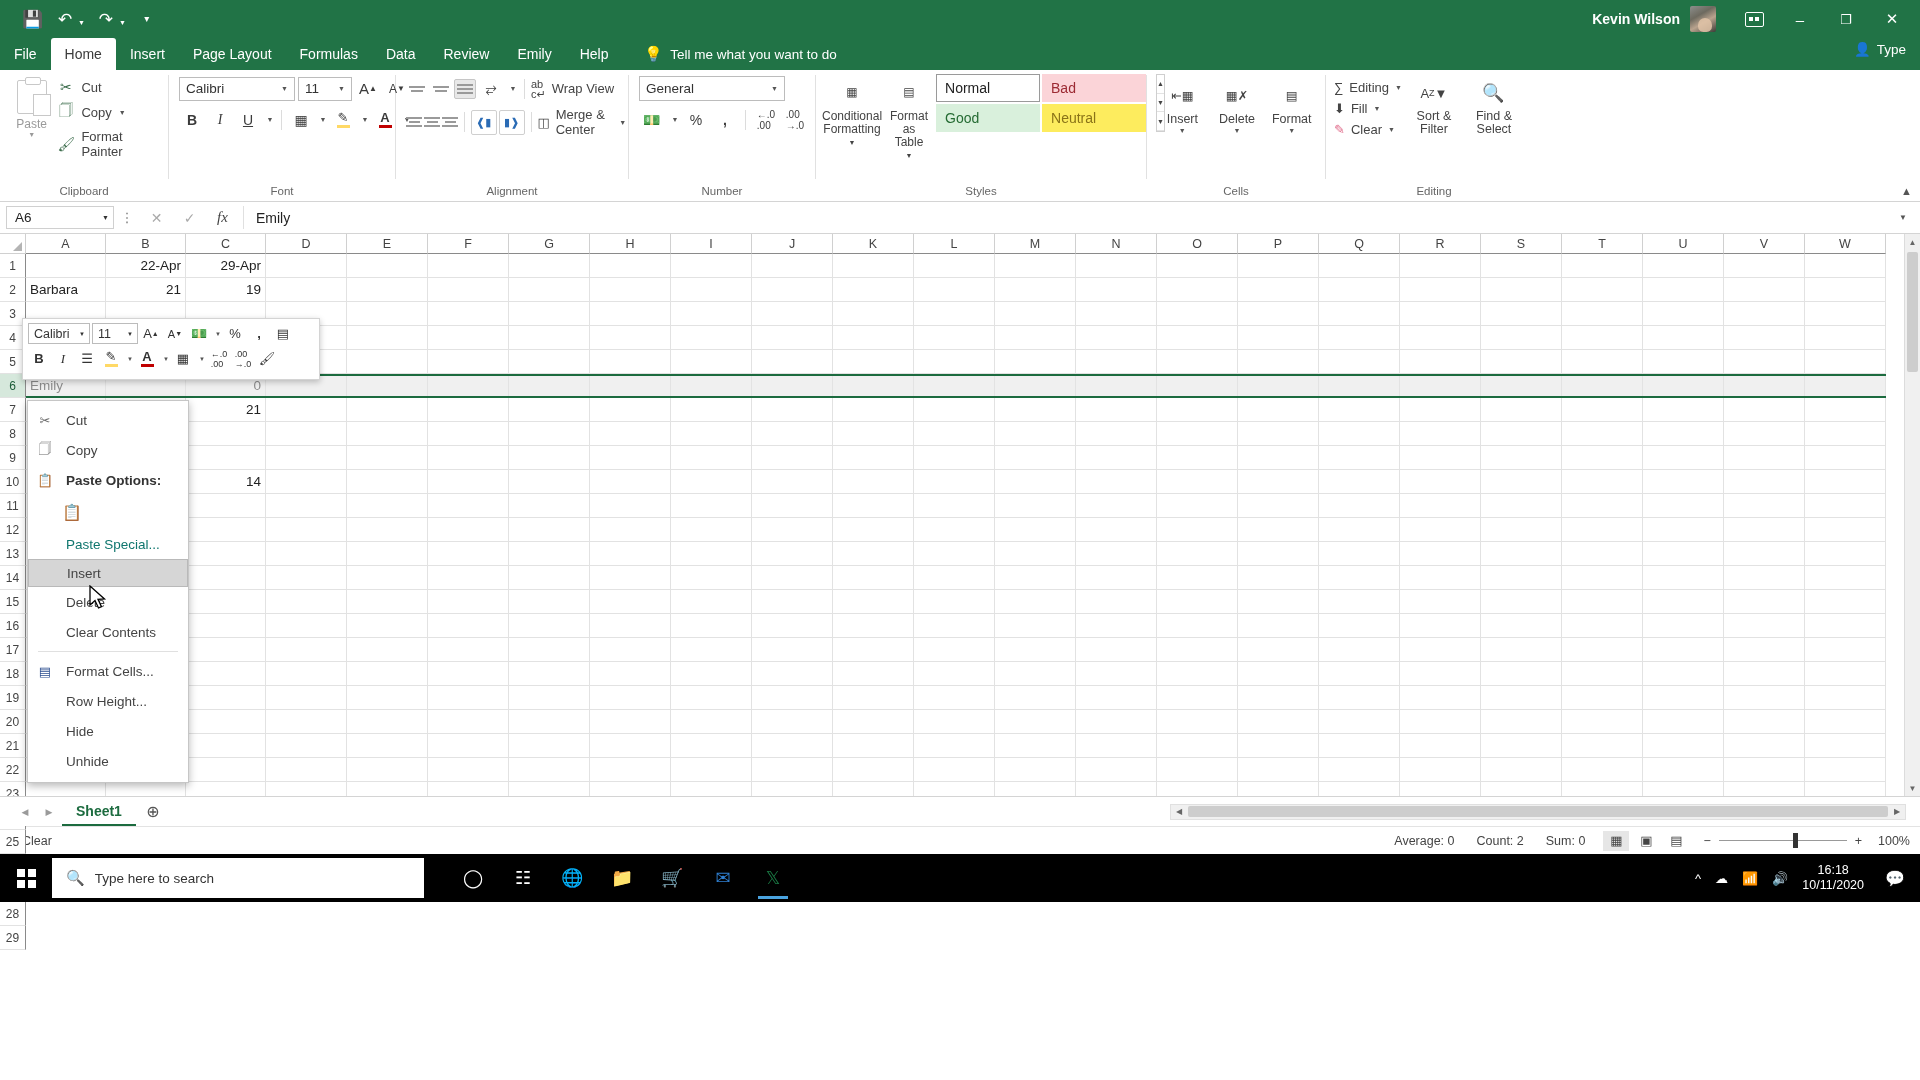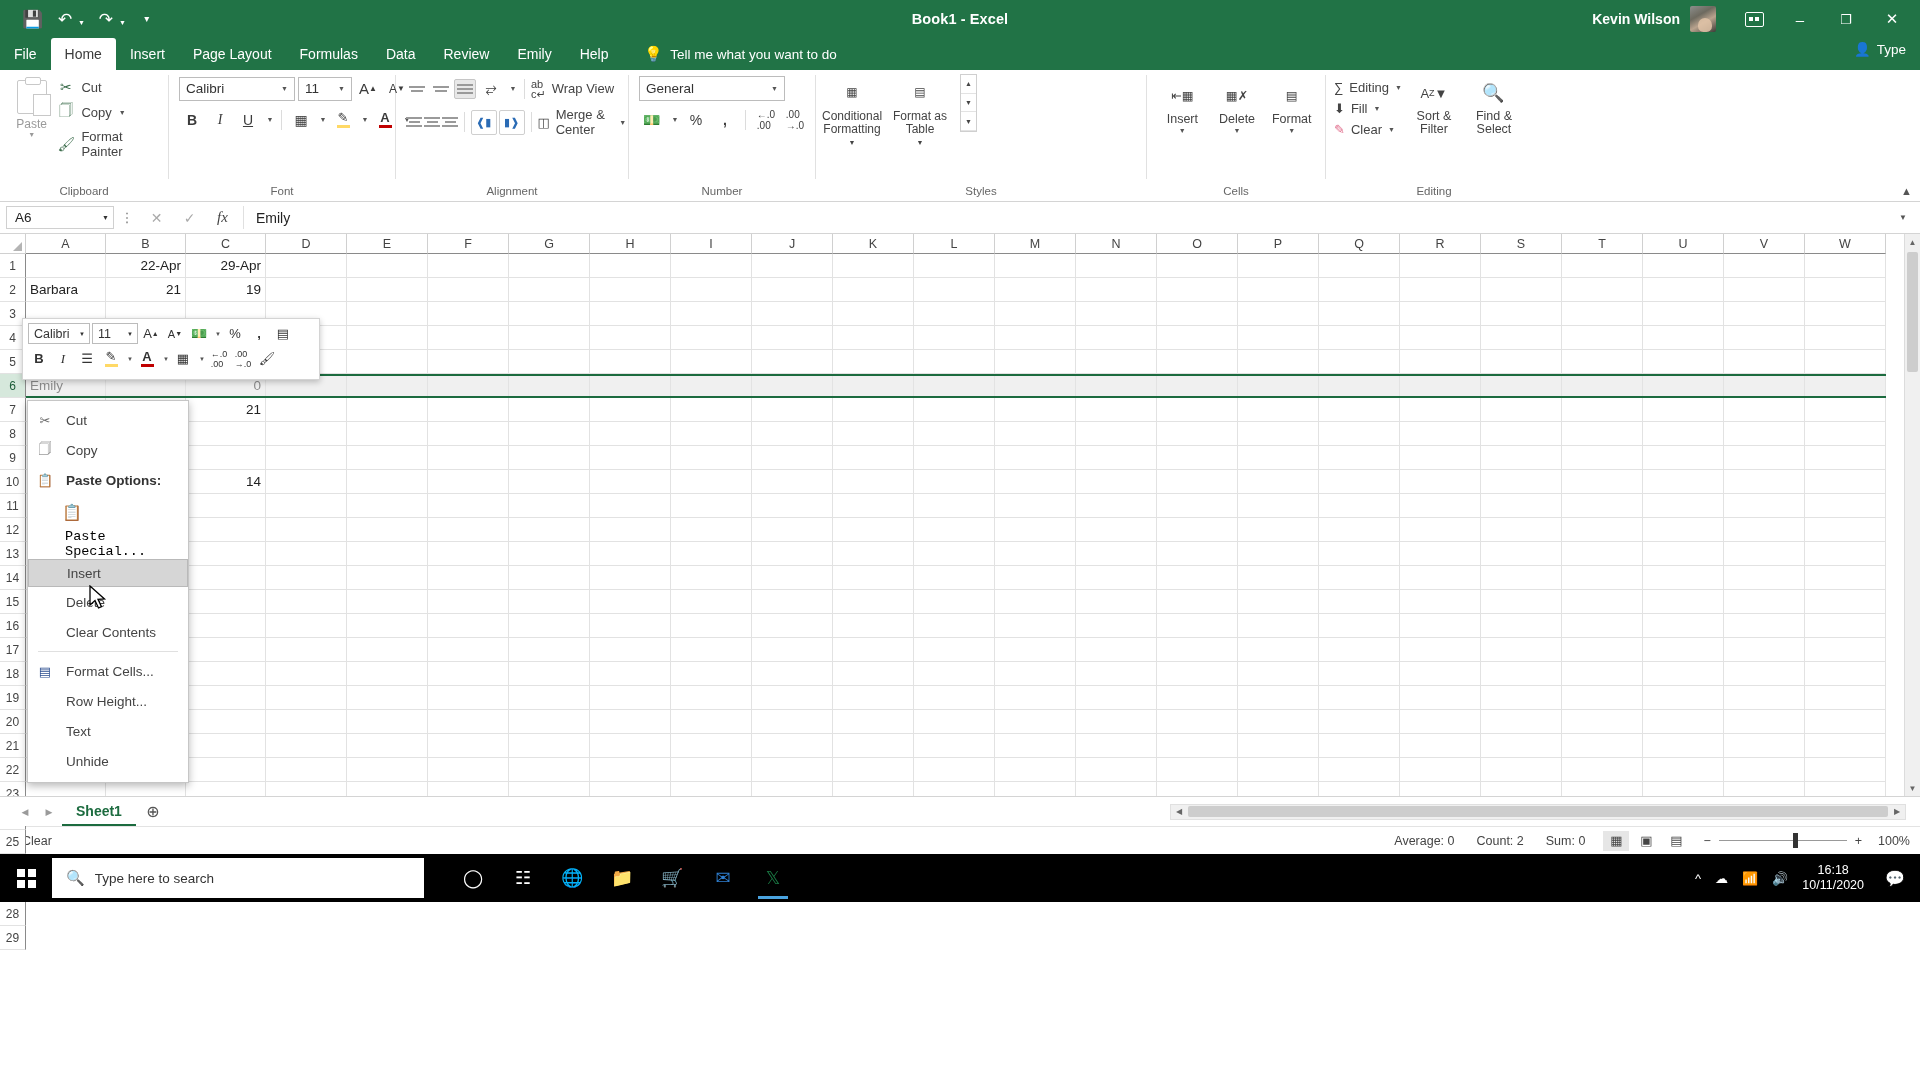--- a/index.html
+++ b/index.html
@@ -315,21 +315,21 @@
   .ctxmenu {
     position: absolute; left: 27px; top: 400px; width: 162px;
     background: #fff; border: 1px solid #c6c6c6; box-shadow: 0 3px 8px rgba(0,0,0,.28);
     z-index: 50; padding: 4px 0 6px 0;
   }
   .ctx-item {
     height: 30px; display: flex; align-items: center; font-size: 13.5px; color: #444;
     padding-left: 8px; gap: 12px;
   }
   .ctx-item .cico { width: 18px; text-align: center; font-size: 13px; color: #6b6b6b; }
-  .ctx-item.disabled { color: #000000; font-family: Liberation Mono, monospace; }
+  .ctx-item.disabled { color: #0f766e; }
   .ctx-item.disabled .cico { color: #c9c9c9; }
   .ctx-item.bold { font-weight: bold; color: #333; }
   .ctx-item.hl { background: #d6d6d6; border: 1px solid #b9b9b9; height: 28px; }
   .ctx-paste-row { height: 34px; display:flex; align-items:center; padding-left: 34px; }
   .ctx-paste-ico { font-size: 16px; color: #c3c3c3; }
   .ctx-sep { height:1px; background:#e0e0e0; margin: 4px 10px; }
   .cursor-arrow {
     position: absolute; left: 88px; top: 585px; z-index: 60; pointer-events:none;
   }
 </style>
@@ -338,21 +338,20 @@
 
 <div class="titlebar">
   <div class="qat">
     <div class="qat-btn">💾</div>
     <div class="qat-btn">↶</div>
     <div class="qat-caret">▼</div>
     <div class="qat-btn">↷</div>
     <div class="qat-caret">▼</div>
     <div class="qat-btn" style="font-size:10px">▾</div>
   </div>
-  <div class="title-center">Book1  -  Excel</div>
   <div class="title-right">
     <div class="user-name">Kevin Wilson</div>
     <div class="avatar"></div>
     <div class="win-btn">
       <span class="icon-ribbondisplay">
           <i></i>
           <i></i>
         </span>
     </div>
     <div class="win-btn">–</div>
@@ -543,20 +542,26 @@
     <div class="grp-body styles-body">
       <div class="style-big">
         <div class="bigico">▦</div>
         <div>Conditional Formatting</div>
         <div style="font-size:7px">▼</div>
       </div>
       <div class="style-big">
         <div class="bigico">▤</div>
         <div>Format as Table</div>
         <div style="font-size:7px">▼</div>
+      </div>
+      <div class="gallery">
+        <div class="gcell normal">Normal</div>
+        <div class="gcell bad">Bad</div>
+        <div class="gcell good">Good</div>
+        <div class="gcell neutral">Neutral</div>
       </div>
       <div class="gal-scroll">
         <div>▲</div>
         <div>▼</div>
         <div>▼</div>
       </div>
     </div>
     <div class="grp-label">Styles</div>
   </div>
   <div class="grp-divider"></div>
@@ -1402,21 +1407,21 @@
   <div class="ctx-item">
     <span class="cico" style="color:#2a4d8f">▤</span>
     <span>Format Cells...</span>
   </div>
   <div class="ctx-item">
     <span class="cico"></span>
     <span>Row Height...</span>
   </div>
   <div class="ctx-item">
     <span class="cico"></span>
-    <span>Text</span>
+    <span>Hide</span>
   </div>
   <div class="ctx-item">
     <span class="cico"></span>
     <span>Unhide</span>
   </div>
 </div>
 
 <svg class="cursor-arrow" width="20" height="26" viewBox="0 0 20 26">
   <path d="M2 1 L2 20 L7 15.5 L10.5 23 L13.5 21.6 L10 14.3 L16.5 14 Z" fill="#fff" stroke="#000" stroke-width="1.3"></path>
 </svg>

